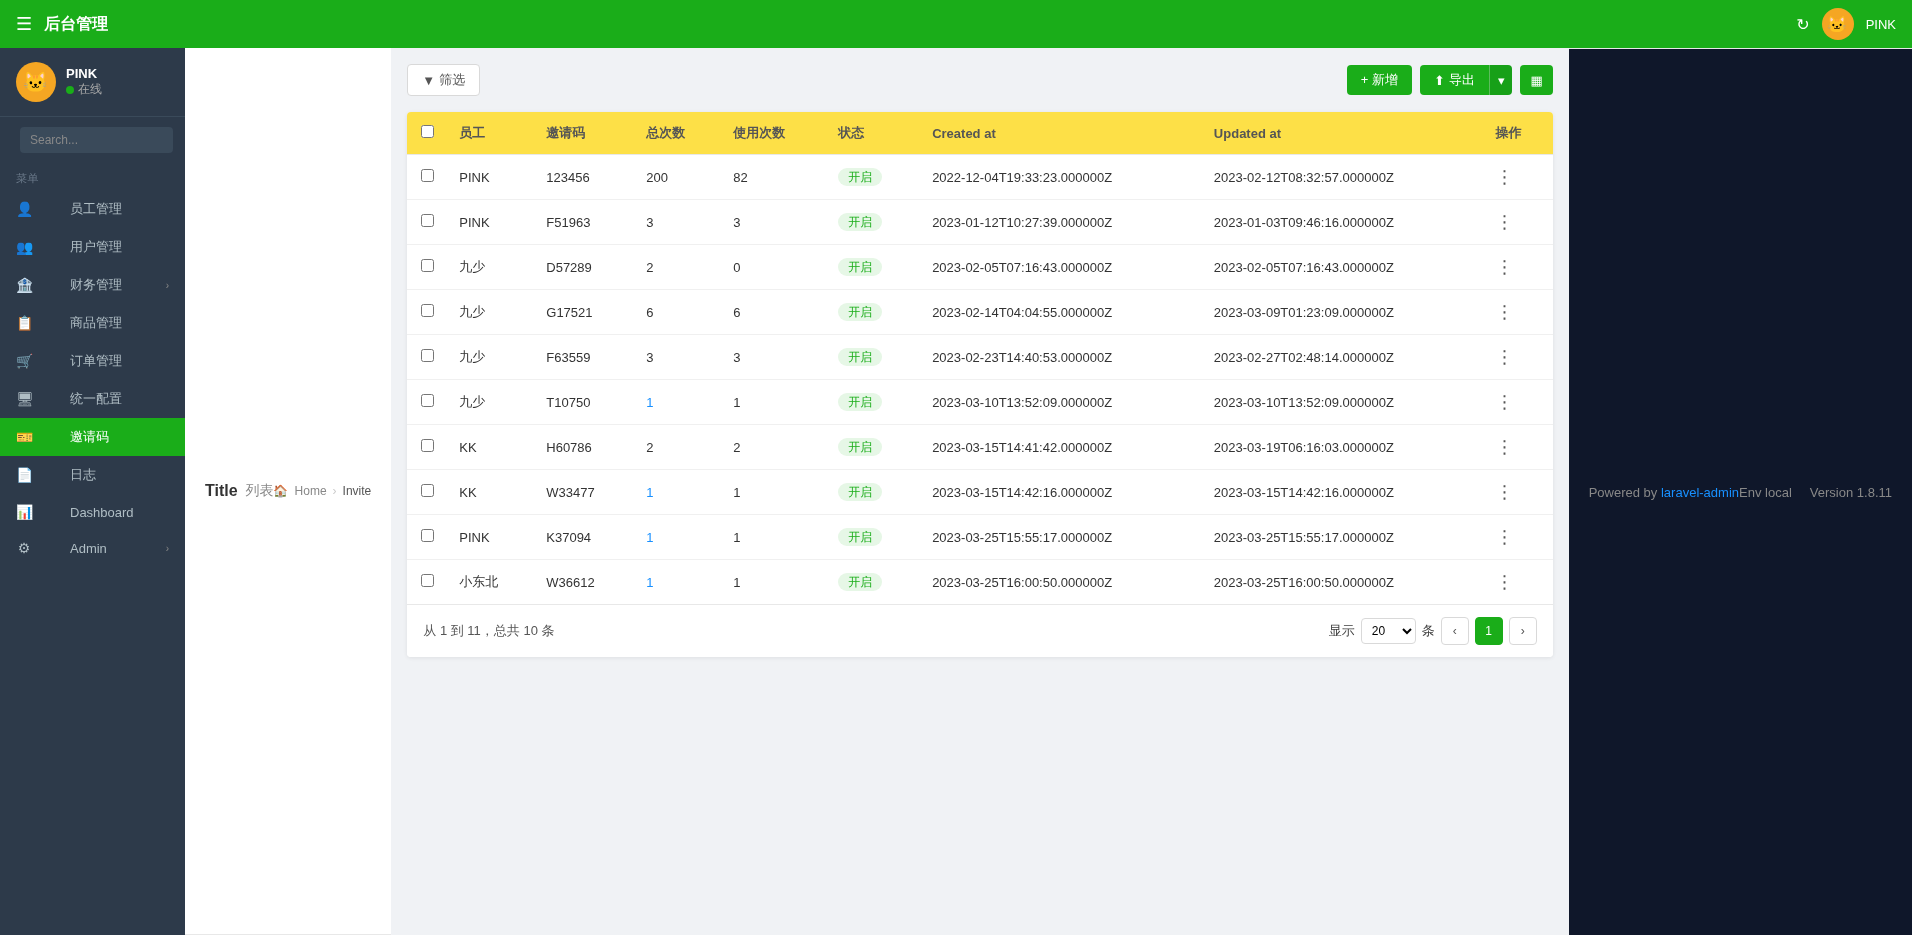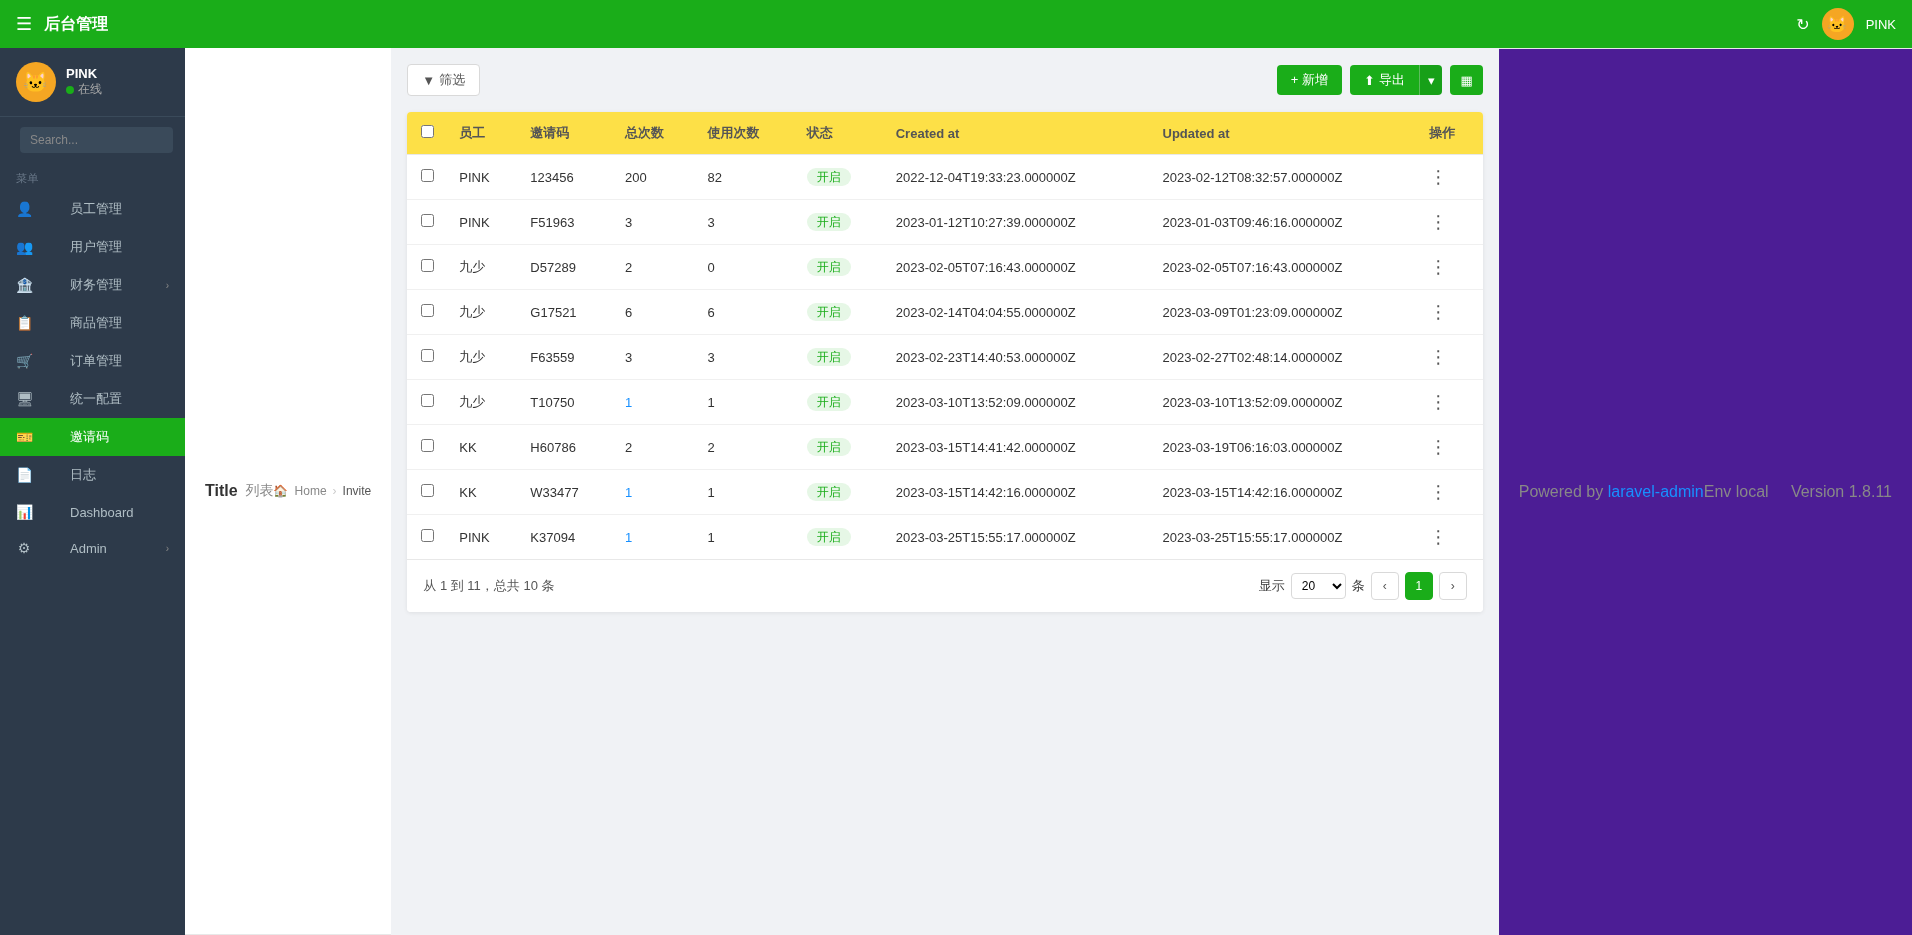--- a/index.html
+++ b/index.html
@@ -77,21 +77,21 @@
     
     .pagination-bar { display: flex; align-items: center; justify-content: space-between; padding: 12px 16px; background: #fff; border-top: 1px solid #e8e8e8; }
     .pagination-info { font-size: 13px; color: #555; }
     .pagination-right { display: flex; align-items: center; gap: 6px; }
     .page-size-label { font-size: 13px; color: #404040; }
     .page-size-select { border: 1px solid #d9d9d9; border-radius: 4px; padding: 4px 6px; font-size: 12px; background: #fff; }
     .page-btn { width: 28px; height: 28px; border: 1px solid #d9d9d9; background: #fff; border-radius: 4px; cursor: pointer; display: flex; align-items: center; justify-content: center; font-size: 12px; color: #555; }
     .page-btn.active { background: #1aad19; color: #fff; border-color: #1aad19; }
 
     
-    .footer { background: #4c1d95; border-top: 1px solid #e8e8e8; padding: 10px 20px; display: flex; align-items: center; justify-content: space-between; font-size: 16px; color: #888; flex-shrink: 0; }
+    .footer { background: #0f172a; border-top: 1px solid #e8e8e8; padding: 10px 20px; display: flex; align-items: center; justify-content: space-between; font-size: 13px; color: #888; flex-shrink: 0; }
     .footer-link { color: #1890ff; cursor: pointer; }
 
     .export-btn-group { display: flex; }
     .export-btn-group .btn-export { border-radius: 4px 0 0 4px; }
     .export-btn-group .btn-dropdown { border-radius: 0 4px 4px 0; }
   </style>
 </head>
 <body>
 
 <div class="app-wrapper">
@@ -317,20 +317,31 @@
       <td class="checkbox-col"><input type="checkbox" style=""></td>
       <td>PINK</td>
       <td>K37094</td>
       <td><span class="link-blue">1</span></td>
       <td>1</td>
       <td><span class="status-badge">开启</span></td>
       <td>2023-03-25T15:55:17.000000Z</td>
       <td>2023-03-25T15:55:17.000000Z</td>
       <td><span class="action-dots">⋮</span></td>
     </tr>
+                <tr>
+      <td class="checkbox-col"><input type="checkbox" style=""></td>
+      <td>小东北</td>
+      <td>W36612</td>
+      <td><span class="link-blue">1</span></td>
+      <td>1</td>
+      <td><span class="status-badge">开启</span></td>
+      <td>2023-03-25T16:00:50.000000Z</td>
+      <td>2023-03-25T16:00:50.000000Z</td>
+      <td><span class="action-dots">⋮</span></td>
+    </tr>
               </tbody>
           </table>
 
           <div class="pagination-bar">
             <span class="pagination-info">从 1 到 11，总共 10 条</span>
             <div class="pagination-right">
               <span class="page-size-label">显示</span>
               <select class="page-size-select">
                 <option>20</option>
                 <option>50</option>

